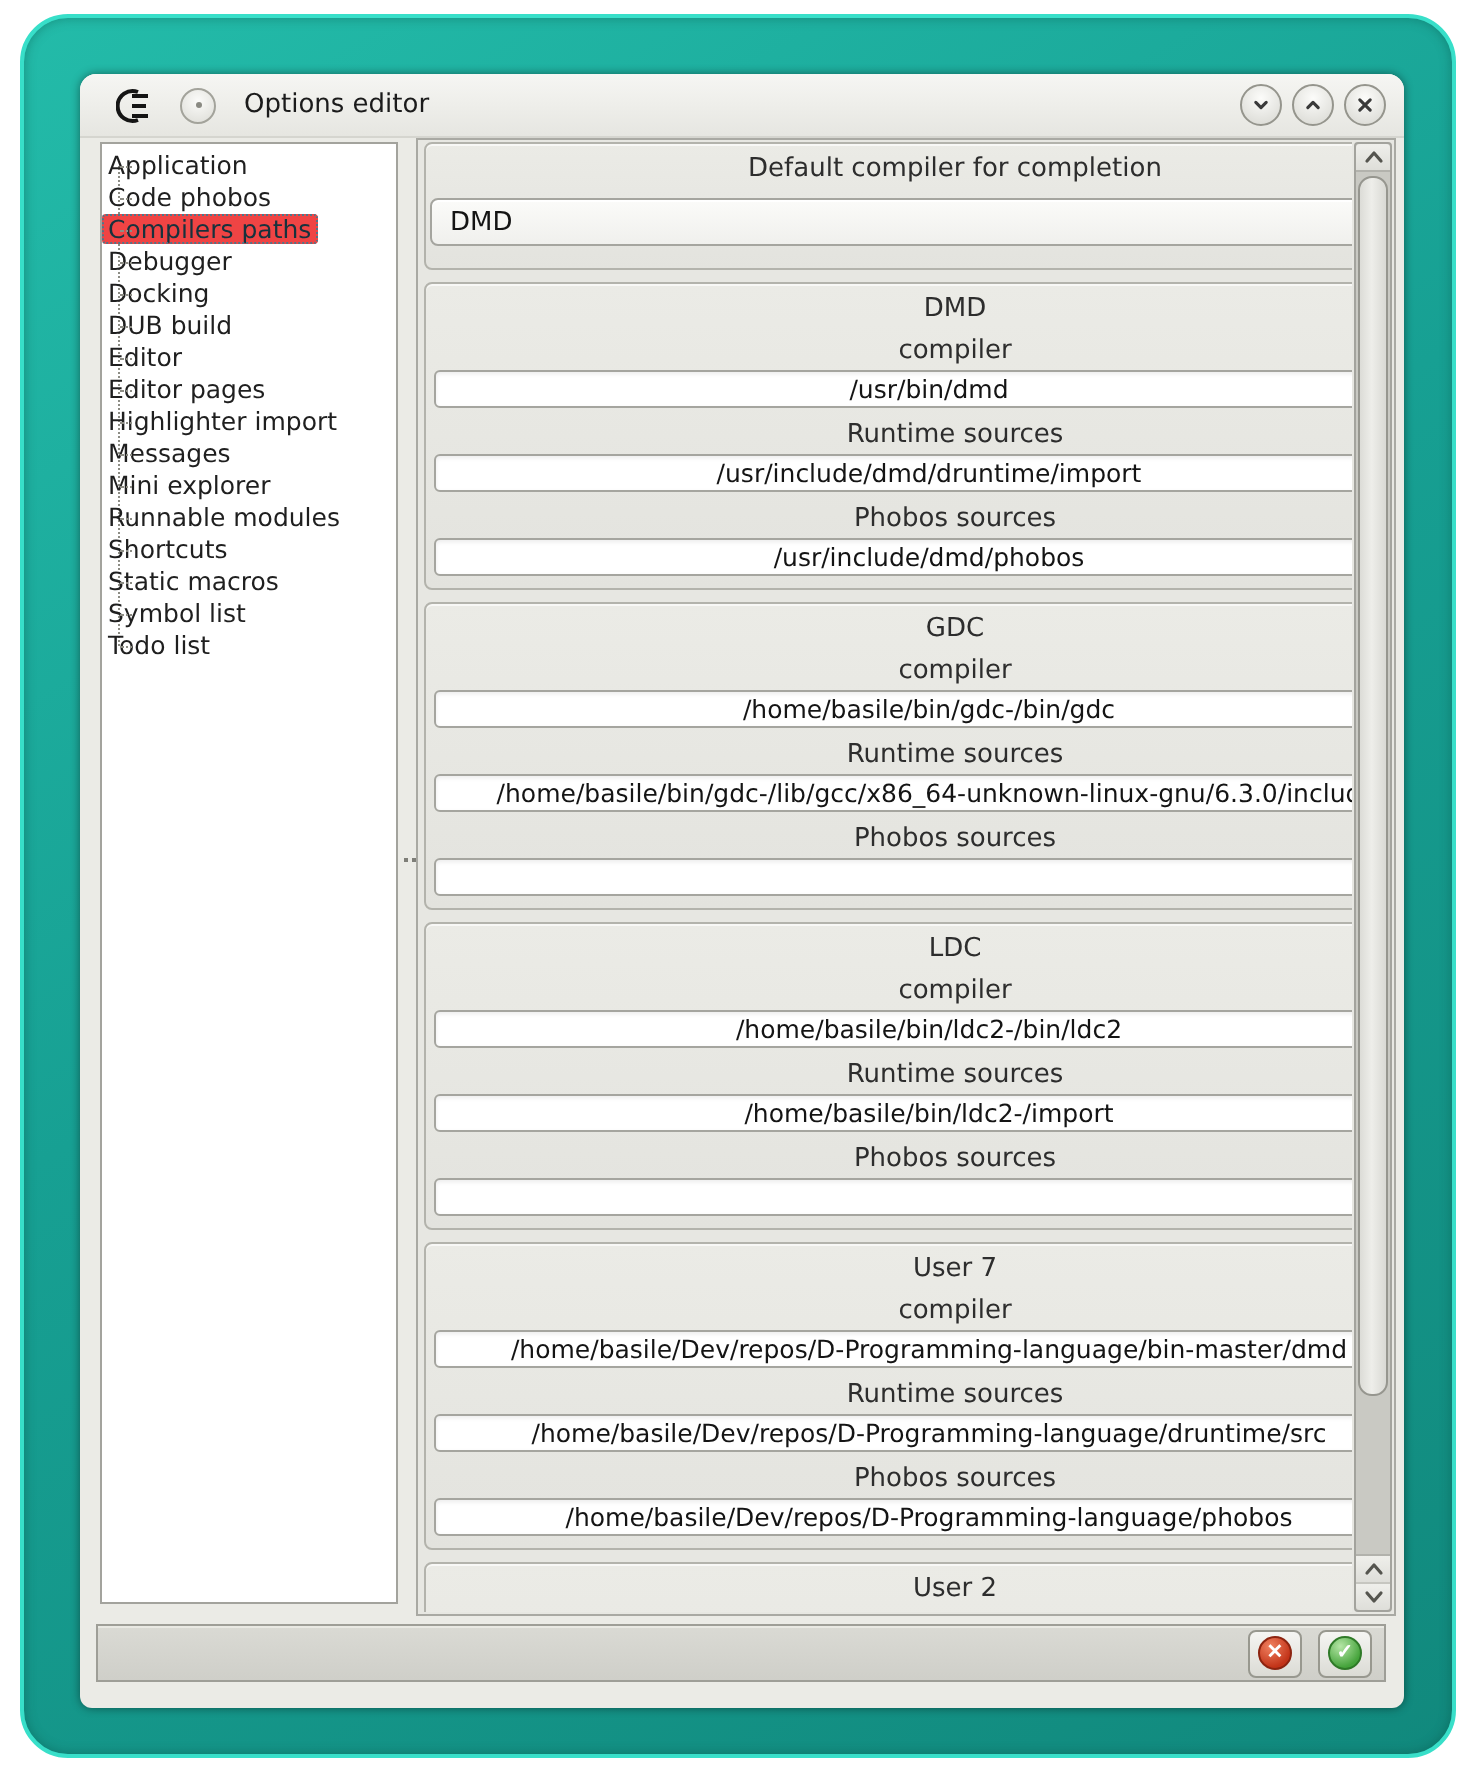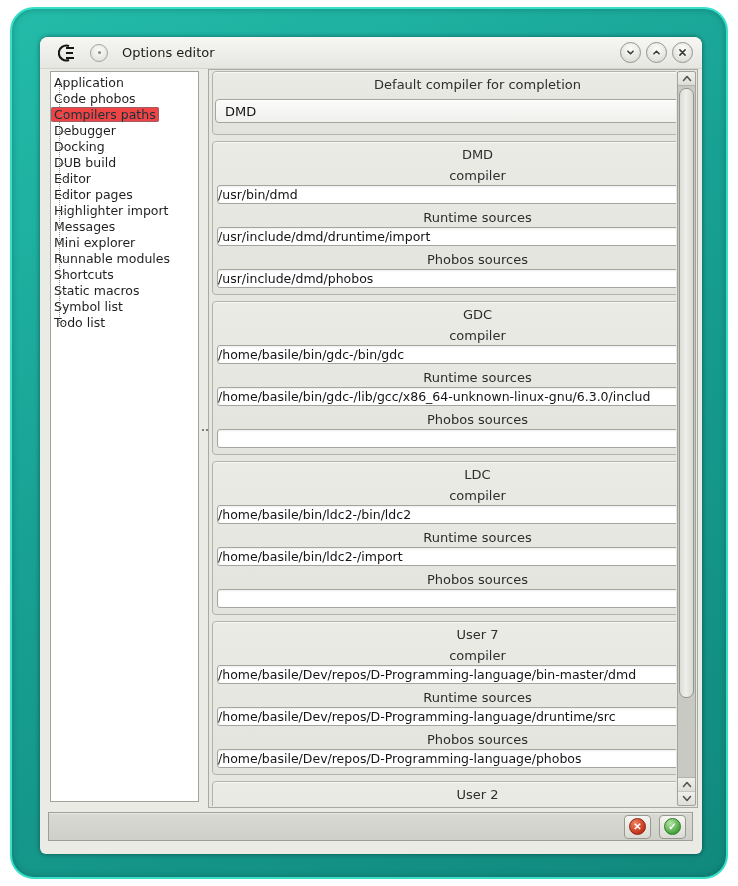--- a/index.html
+++ b/index.html
@@ -53,21 +53,21 @@
   .group{width:531px;border:1px solid #b3b3ac;border-radius:4px;
          background:linear-gradient(#ebebe6,#e3e3de);box-shadow:inset 0 1px 0 rgba(255,255,255,.65);
          margin-top:6px;overflow:hidden;}
   .group.first{margin-top:0;height:64px;}
   .group.comp{height:154px;}
   .gtitle{margin-top:5px;text-align:center;font-size:13px;color:#2d2d2d;}
   .flabel{margin-top:6px;text-align:center;font-size:13px;color:#2d2d2d;}
   .frow{margin-top:2px;display:flex;align-items:center;gap:4px;padding:0 4px;}
   .path{flex:1;min-width:0;height:19px;border:1px solid #a5a59f;border-radius:3px;background:#fff;
         font-family:"DejaVu Sans","Liberation Sans",sans-serif;font-size:12.5px;color:#141414;
-        padding:0 0;box-shadow:inset 0 1px 2px rgba(0,0,0,.08);}
+        padding:0 12px;box-shadow:inset 0 1px 2px rgba(0,0,0,.08);text-align:center;}
   .iconbtn{width:22px;height:18px;border:none;background:transparent;padding:0;margin:0;
            display:flex;align-items:center;justify-content:center;}
 
   .combo{height:24px;margin:7px 2px 0 2px;border:1px solid #a5a59f;border-radius:4px;
          background:linear-gradient(#fbfbf9,#f0f0ed);display:flex;align-items:center;
          padding:0 9px;font-size:13px;color:#141414;box-shadow:inset 0 1px 0 #fff;}
   .combo .chev{margin-left:auto;display:flex;}
 
   
   .scrollbar{position:absolute;top:1px;right:1px;bottom:1px;width:19px;background:#c9c9c3;

